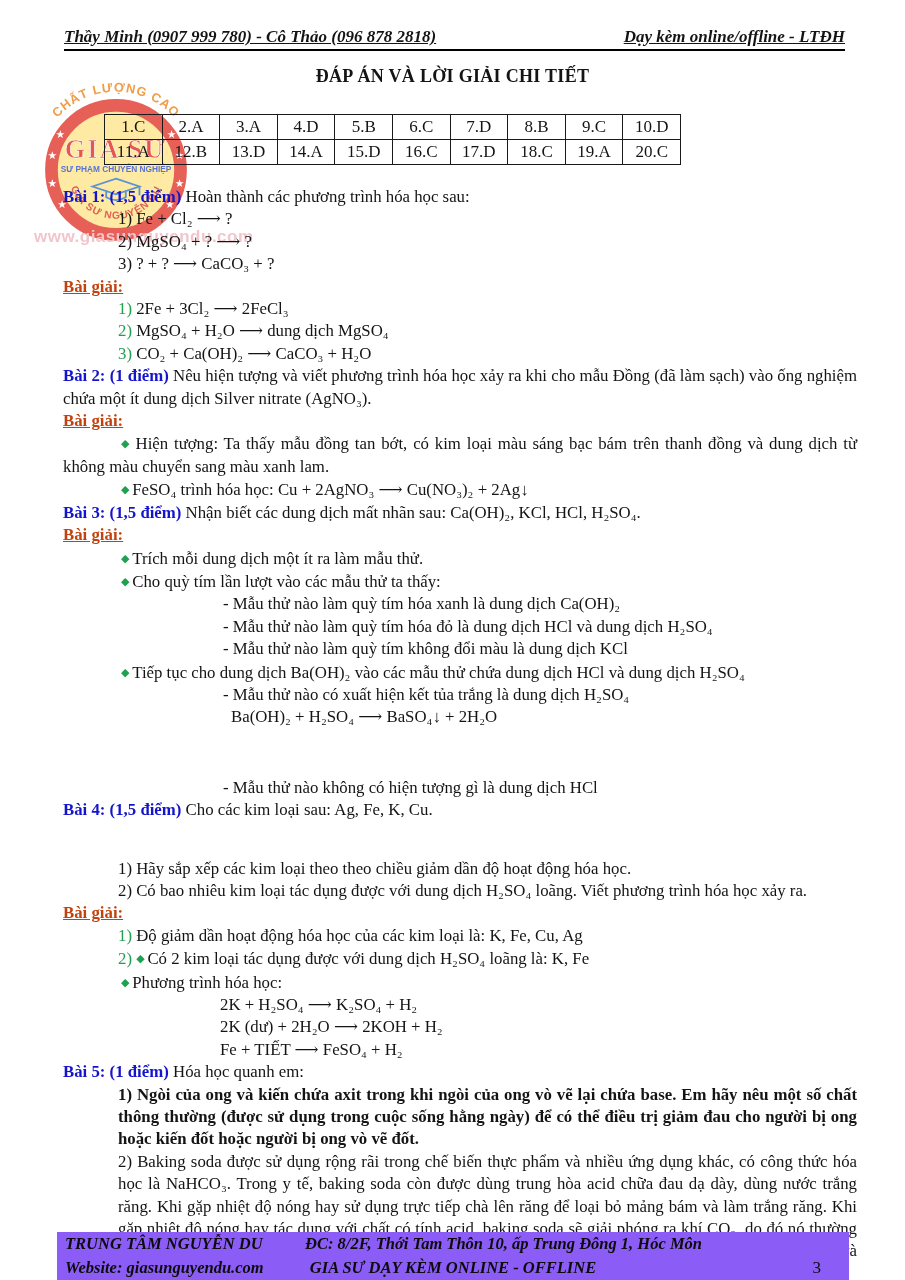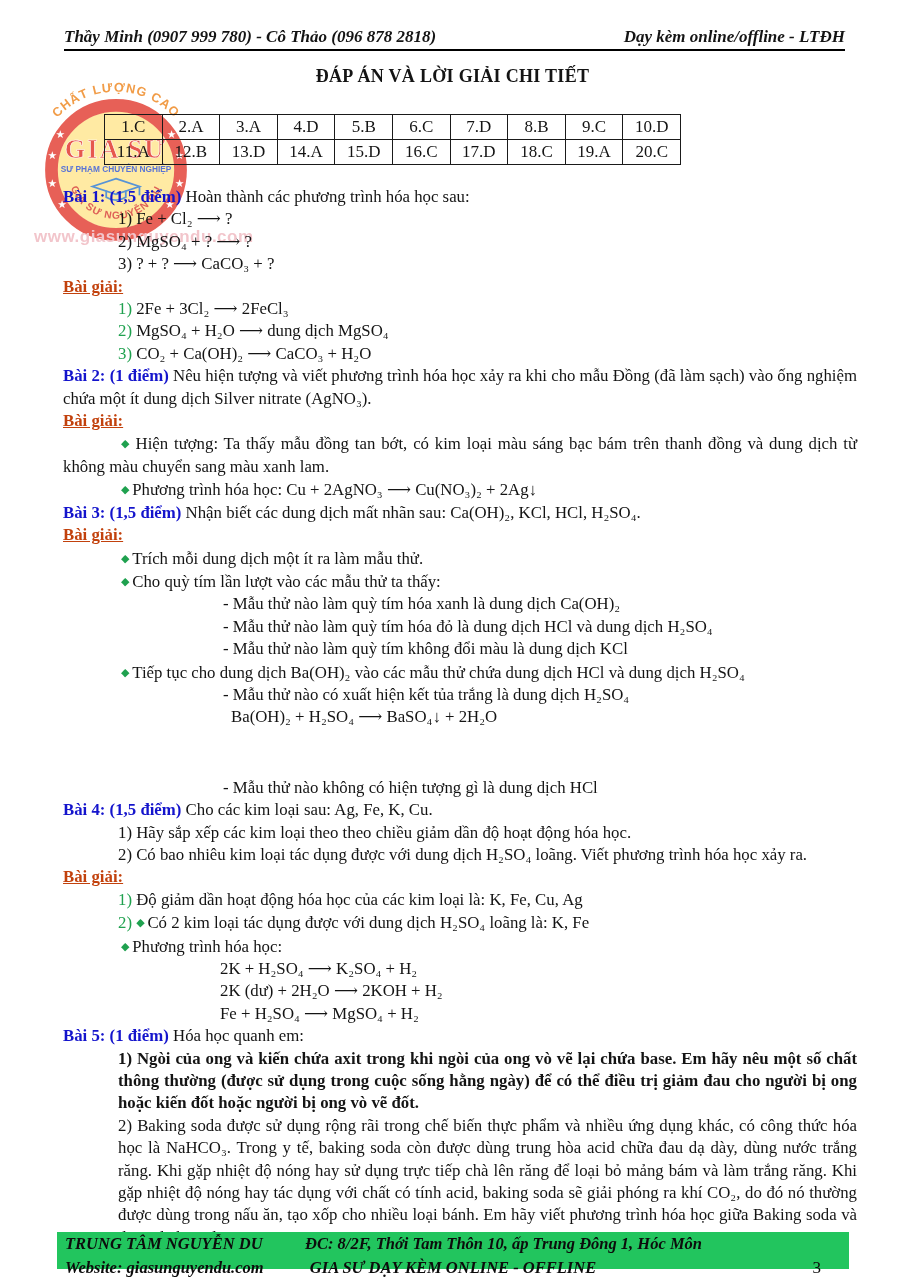--- a/index.html
+++ b/index.html
@@ -18,21 +18,21 @@
     font-family:"Liberation Sans","DejaVu Sans",sans-serif;
     font-weight:bold;font-size:17px;color:#f0bcc3;letter-spacing:.5px;
   }
 
   
   .header{
     position:relative;z-index:1;
     margin:27px 60px 0 64px;
     display:flex;justify-content:space-between;
     font-size:17px;font-weight:bold;font-style:italic;
-    border-bottom:2.5px solid #000;padding-bottom:2px;
+    border-bottom:2.5px solid #000;padding-bottom:2px;text-decoration:underline;
   }
   .title{
     position:relative;z-index:1;
     margin-top:15px;text-align:center;
     font-size:18px;font-weight:bold;letter-spacing:.3px;
   }
 
   
   table.answers{
     position:relative;z-index:1;
@@ -54,22 +54,22 @@
   .j{text-align:justify;}
   .hang{text-indent:58px;}
   .blue{color:#1414cc;font-weight:bold;}
   .red{color:#c2410c;font-weight:bold;text-decoration:underline;}
   .green{color:#1fa14f;}
   .dm{color:#1fa14f;font-size:11px;vertical-align:2px;}
   .t{}
 
   
   .footer{
-    position:absolute;z-index:1;left:57px;top:1205px;width:792px;height:37px;
-    background:#22c55e;
+    position:absolute;z-index:1;left:57px;top:1205px;width:792px;height:49px;
+    background:#8b5cf6;
     font-size:16.5px;font-weight:bold;font-style:italic;color:#0c0c0c;text-align:right;
   }
   .f-row{position:relative;height:24px;line-height:24px;}
   .f-name{position:absolute;left:8px;}
   .f-addr{position:absolute;left:248px;}
   .f-web{position:absolute;left:8px;}
   .f-slogan{position:absolute;left:50%;transform:translateX(-50%);white-space:nowrap;}
   .f-page{position:absolute;right:28px;font-style:normal;font-weight:normal;font-size:17px;}
 </style>
 </head>
@@ -153,42 +153,42 @@
       <div class="ln eq" style="padding-left: 55px;"><span class="t">1) Fe + Cl₂ ⟶ ?</span></div>
       <div class="ln eq" style="padding-left: 55px;"><span class="t">2) MgSO₄ + ? ⟶ ?</span></div>
       <div class="ln eq" style="padding-left: 55px;"><span class="t">3) ? + ? ⟶ CaCO₃ + ?</span></div>
       <div class="ln giai"><span class="red">Bài giải:</span></div>
       <div class="ln eq" style="padding-left: 55px;"><span class="green">1) </span><span class="t">2Fe + 3Cl₂ ⟶ 2FeCl₃</span></div>
       <div class="ln eq" style="padding-left: 55px;"><span class="green">2) </span><span class="t">MgSO₄ + H₂O ⟶ dung dịch MgSO₄</span></div>
       <div class="ln eq" style="padding-left: 55px;"><span class="green">3) </span><span class="t">CO₂ + Ca(OH)₂ ⟶ CaCO₃ + H₂O</span></div>
       <div class="ln head j"><span class="blue">Bài 2: (1 điểm)</span><span class="t"> Nêu hiện tượng và viết phương trình hóa học xảy ra khi cho mẫu Đồng (đã làm sạch) vào ống nghiệm chứa một ít dung dịch Silver nitrate (AgNO₃).</span></div>
       <div class="ln giai"><span class="red">Bài giải:</span></div>
       <div class="ln bullet j hang"><span class="dm">◆ </span><span class="t">Hiện tượng: Ta thấy mẫu đồng tan bớt, có kim loại màu sáng bạc bám trên thanh đồng và dung dịch từ không màu chuyển sang màu xanh lam.</span></div>
-      <div class="ln bullet hang"><span class="dm">◆ </span><span class="t">Phương trình hóa học: Cu + 2AgNO₃ ⟶ Cu(NO₃)₂ + 2Ag↓</span></div>
+      <div class="ln bullet hang"><span class="dm">◆ </span><span class="t">FeSO₄ trình hóa học: Cu + 2AgNO₃ ⟶ Cu(NO₃)₂ + 2Ag↓</span></div>
       <div class="ln head"><span class="blue">Bài 3: (1,5 điểm)</span><span class="t"> Nhận biết các dung dịch mất nhãn sau: Ca(OH)₂, KCl, HCl, H₂SO₄.</span></div>
       <div class="ln giai"><span class="red">Bài giải:</span></div>
       <div class="ln bullet hang"><span class="dm">◆ </span><span class="t">Trích mỗi dung dịch một ít ra làm mẫu thử.</span></div>
       <div class="ln bullet hang"><span class="dm">◆ </span><span class="t">Cho quỳ tím lần lượt vào các mẫu thử ta thấy:</span></div>
       <div class="ln dash" style="padding-left: 160px;"><span class="t">- Mẫu thử nào làm quỳ tím hóa xanh là dung dịch Ca(OH)₂</span></div>
       <div class="ln dash" style="padding-left: 160px;"><span class="t">- Mẫu thử nào làm quỳ tím hóa đỏ là dung dịch HCl và dung dịch H₂SO₄</span></div>
       <div class="ln dash" style="padding-left: 160px;"><span class="t">- Mẫu thử nào làm quỳ tím không đổi màu là dung dịch KCl</span></div>
       <div class="ln bullet j hang"><span class="dm">◆ </span><span class="t">Tiếp tục cho dung dịch Ba(OH)₂ vào các mẫu thử chứa dung dịch HCl và dung dịch H₂SO₄</span></div>
       <div class="ln dash" style="padding-left: 160px;"><span class="t">- Mẫu thử nào có xuất hiện kết tủa trắng là dung dịch H₂SO₄</span></div>
       <div class="ln eq" style="padding-left: 168px;"><span class="t">Ba(OH)₂ + H₂SO₄ ⟶ BaSO₄↓ + 2H₂O</span></div>
       <div class="ln dash" style="padding-left: 160px; margin-top: 48px;"><span class="t">- Mẫu thử nào không có hiện tượng gì là dung dịch HCl</span></div>
       <div class="ln head"><span class="blue">Bài 4: (1,5 điểm)</span><span class="t"> Cho các kim loại sau: Ag, Fe, K, Cu.</span></div>
-      <div class="ln item" style="padding-left: 55px;"><span class="t">1) Hãy sắp xếp các kim loại theo theo chiều giảm dần độ hoạt động hóa học.</span></div>
+      <div class="ln item" style="padding-left: 55px; margin-top: 36px;"><span class="t">1) Hãy sắp xếp các kim loại theo theo chiều giảm dần độ hoạt động hóa học.</span></div>
       <div class="ln item j" style="padding-left: 55px;"><span class="t">2) Có bao nhiêu kim loại tác dụng được với dung dịch H₂SO₄ loãng. Viết phương trình hóa học xảy ra.</span></div>
       <div class="ln giai"><span class="red">Bài giải:</span></div>
       <div class="ln item" style="padding-left: 55px;"><span class="green">1) </span><span class="t">Độ giảm dần hoạt động hóa học của các kim loại là: K, Fe, Cu, Ag</span></div>
       <div class="ln item" style="padding-left: 55px;"><span class="green">2) </span><span class="dm">◆ </span><span class="t">Có 2 kim loại tác dụng được với dung dịch H₂SO₄ loãng là: K, Fe</span></div>
       <div class="ln bullet hang"><span class="dm">◆ </span><span class="t">Phương trình hóa học:</span></div>
       <div class="ln eq" style="padding-left: 157px;"><span class="t">2K + H₂SO₄ ⟶ K₂SO₄ + H₂</span></div>
       <div class="ln eq" style="padding-left: 157px;"><span class="t">2K (dư) + 2H₂O ⟶ 2KOH + H₂</span></div>
-      <div class="ln eq" style="padding-left: 157px;"><span class="t">Fe + H₂SO₄ ⟶ MgSO₄ + H₂</span></div>
+      <div class="ln eq" style="padding-left: 157px;"><span class="t">Fe + TIẾT ⟶ FeSO₄ + H₂</span></div>
       <div class="ln head"><span class="blue">Bài 5: (1 điểm)</span><span class="t"> Hóa học quanh em:</span></div>
       <div class="ln item j" style="padding-left: 55px; font-weight: bold;"><span class="t">1) Ngòi của ong và kiến chứa axit trong khi ngòi của ong vò vẽ lại chứa base. Em hãy nêu một số chất thông thường (được sử dụng trong cuộc sống hằng ngày) để có thể điều trị giảm đau cho người bị ong hoặc kiến đốt hoặc người bị ong vò vẽ đốt.</span></div>
       <div class="ln item j" style="padding-left: 55px;"><span class="t">2) Baking soda được sử dụng rộng rãi trong chế biến thực phẩm và nhiều ứng dụng khác, có công thức hóa học là NaHCO₃. Trong y tế, baking soda còn được dùng trung hòa acid chữa đau dạ dày, dùng nước trắng răng. Khi gặp nhiệt độ nóng hay sử dụng trực tiếp chà lên răng để loại bỏ mảng bám và làm trắng răng. Khi gặp nhiệt độ nóng hay tác dụng với chất có tính acid, baking soda sẽ giải phóng ra khí CO₂, do đó nó thường được dùng trong nấu ăn, tạo xốp cho nhiều loại bánh. Em hãy viết phương trình hóa học giữa Baking soda và dung dịch HCl.</span></div>
       <div class="ln giai"><span class="red">Bài giải:</span></div>
     </div>
 
   <div class="footer">
     <div class="f-row">
       <span class="f-name">TRUNG TÂM NGUYỄN DU</span>
       <span class="f-addr">ĐC: 8/2F, Thới Tam Thôn 10, ấp Trung Đông 1, Hóc Môn</span>

